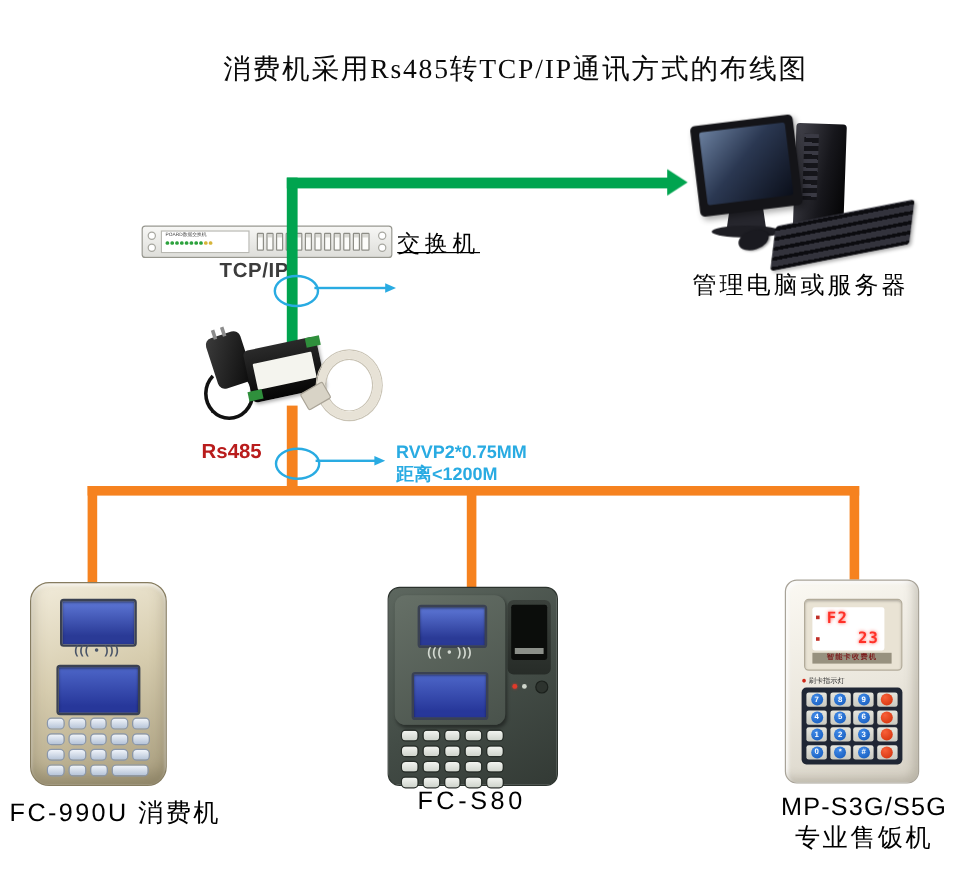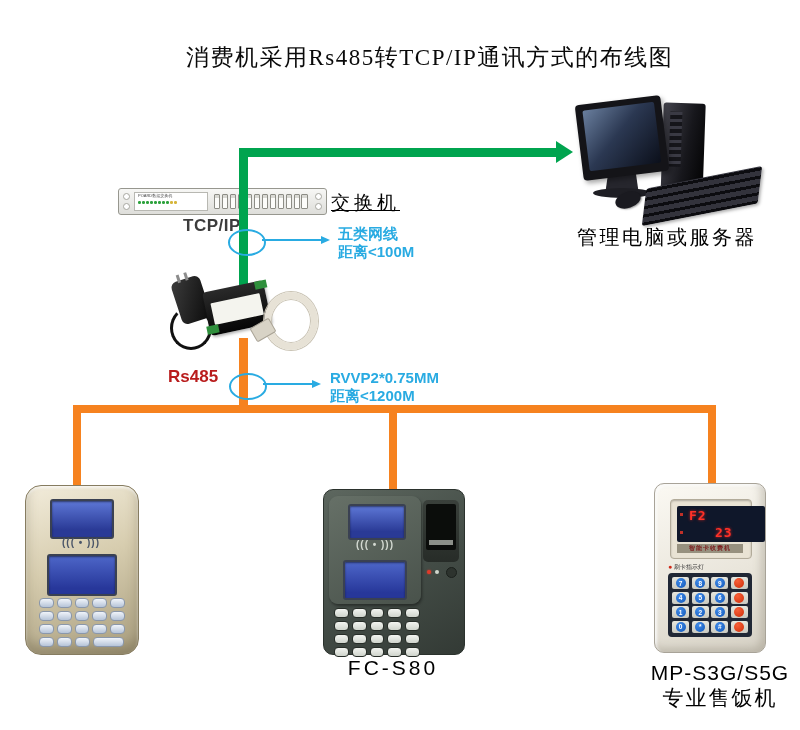--- a/index.html
+++ b/index.html
@@ -129,21 +129,21 @@
   .roundbtn{position:absolute;width:9px;height:9px;border-radius:50%;background:#2d332e;border:1px solid #1b201c;}
   .keypad80{position:absolute;left:10px;top:118px;width:86px;display:flex;flex-direction:column;gap:3px;}
   .keypad80 .key{background:linear-gradient(#f2f4f0,#cfd4cc);border-color:#272d28;}
 
   
   .mp{left:654px;top:483px;width:110px;height:168px;z-index:4;border-radius:10px;
       background:linear-gradient(160deg,#fbf9f3 0%,#eae6dc 55%,#d6d1c5 100%);
       border:1px solid #a8a398;box-shadow:inset -4px -4px 8px rgba(120,112,95,.3),inset 2px 2px 3px #fff;}
   .mp .dispframe{position:absolute;left:15px;top:15px;width:80px;height:58px;background:#e9e3d4;
                  border:1px solid #b2ab9a;border-radius:4px;box-shadow:inset 0 1px 2px rgba(0,0,0,.25);}
-  .mp .black{position:absolute;left:6px;top:6px;width:88px;height:36px;background:#0f172a;border-radius:2px;display:block;}
+  .mp .black{position:absolute;left:6px;top:6px;width:60px;height:36px;background:#ffffff;border-radius:2px;display:block;}
   .seg{position:absolute;font-family:"DejaVu Sans Mono","Liberation Mono",monospace;font-weight:bold;
        color:#ff3128;text-shadow:0 0 3px rgba(255,40,30,.8);font-size:13px;letter-spacing:1px;}
   .seg1{left:12px;top:2px;} .seg2{left:38px;top:19px;}
   .segdot{position:absolute;width:3px;height:3px;background:#c03028;left:3px;display:block;}
   .caption{position:absolute;left:6px;top:44px;width:66px;height:9px;background:#97917f;display:block;
            font-size:6px;line-height:9px;text-align:center;color:#7c1d1d;font-weight:bold;letter-spacing:1px;}
   .indicator{position:absolute;left:13px;top:79px;font-size:6px;color:#333;white-space:nowrap;}
   .indicator b{color:#d02818;font-size:7px;}
   .keypadmp{position:absolute;left:13px;top:89px;width:84px;height:64px;background:#202735;border-radius:4px;
             display:grid;grid-template-columns:repeat(4,1fr);gap:2.5px;padding:4px;box-sizing:border-box;}
@@ -225,24 +225,20 @@
         <i></i>
       </div>
     <div class="keyboard"></div>
     <div class="mouse"></div>
   </div>
   <div class="abs lbl lbl-computer">管理电脑或服务器</div>
 
   <div class="abs callout-ellipse co1"></div>
   <div class="abs co-line co1-line"></div>
   <div class="abs co-head co1-head"></div>
-  <div class="abs co-text co1-text">
-    <div>五类网线</div>
-    <div>距离&lt;100M</div>
-  </div>
 
   <div class="abs converter">
     <div class="adapter-cable"></div>
     <div class="adapter">
         <i></i>
         <i></i>
       </div>
     <div class="convbox">
       <span class="sticker"></span>
       <span class="term t1"></span>
@@ -288,20 +284,21 @@
           <div class="key"></div>
         </div>
       <div class="krow">
         <div class="key"></div>
         <div class="key"></div>
         <div class="key"></div>
         <div class="key wide"></div>
       </div>
     </div>
   </div>
+  <div class="abs devlbl lbl-fc990">FC-990U 消费机</div>
 
   <div class="abs fcs80">
     <div class="panel"></div>
     <div class="screen s1"></div>
     <div class="rfid">((( • )))</div>
     <div class="screen lines s2"></div>
     <div class="printer">
         <i></i>
         <em></em>
       </div>

